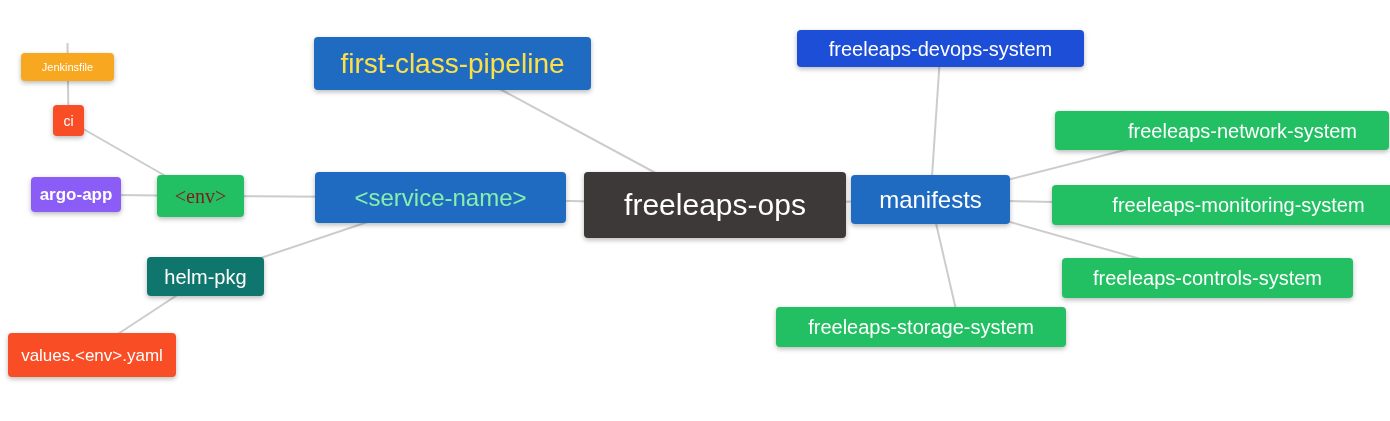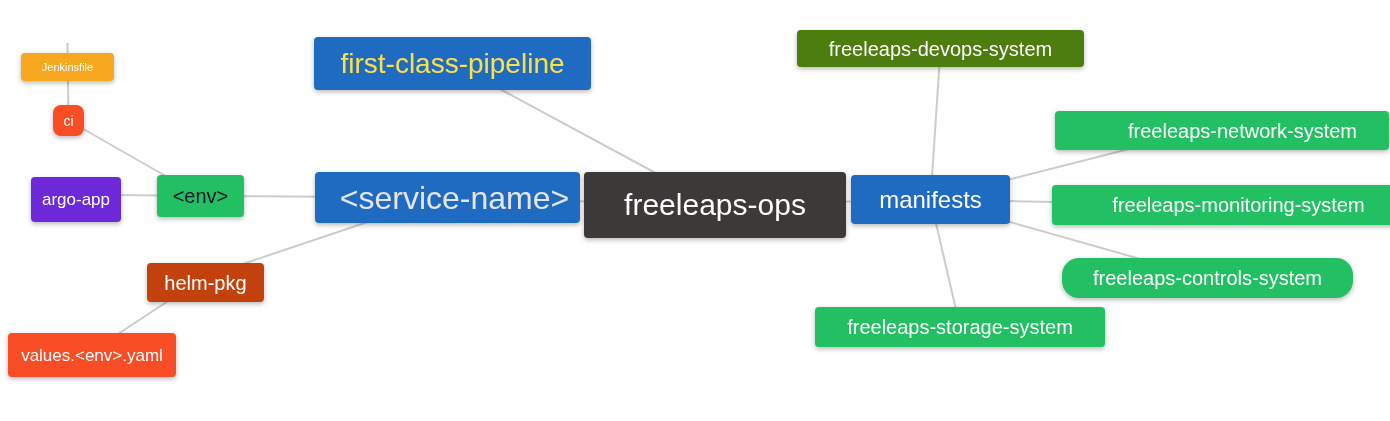--- a/index.html
+++ b/index.html
@@ -51,27 +51,27 @@
       <line x1="452.5" y1="63.5" x2="715" y2="205" stroke="#cccccc" stroke-width="2"></line>
       <line x1="715" y1="205" x2="930.5" y2="199.5" stroke="#cccccc" stroke-width="2"></line>
       <line x1="930.5" y1="199.5" x2="940.5" y2="48.5" stroke="#cccccc" stroke-width="2"></line>
       <line x1="930.5" y1="199.5" x2="1201.5" y2="130.5" stroke="#cccccc" stroke-width="2"></line>
       <line x1="930.5" y1="199.5" x2="1212" y2="205" stroke="#cccccc" stroke-width="2"></line>
       <line x1="930.5" y1="199.5" x2="1207.5" y2="278" stroke="#cccccc" stroke-width="2"></line>
       <line x1="930.5" y1="199.5" x2="960" y2="327" stroke="#cccccc" stroke-width="2"></line>
     </svg>
 
 <div class="node" style="left: 21px; top: 29px; width: 93px; height: 28px; font-size: 11px; background: rgb(247, 168, 32); color: rgb(255, 255, 255); margin-top: 24px;">Jenkinsfile</div>
-    <div class="node" style="left: 53px; top: 105px; width: 31px; height: 31px; font-size: 14px; background: rgb(249, 77, 38); color: rgb(255, 255, 255); border-radius: 8px;">ci</div>
-    <div class="node" style="left: 31px; top: 177px; width: 90px; height: 45px; font-size: 17px; background: #6d28d9; color: rgb(255, 255, 255);">argo-app</div>
-    <div class="node" style="left: 157px; top: 175px; width: 87px; height: 42px; font-size: 20px; background: rgb(34, 192, 99); color: #0f172a;">&lt;env&gt;</div>
-    <div class="node" style="left: 147px; top: 257px; width: 117px; height: 39px; font-size: 20px; background: #c2410c; color: rgb(255, 255, 255); margin-top: 6px;">helm-pkg</div>
+    <div class="node" style="left: 53px; top: 105px; width: 31px; height: 31px; font-size: 14px; background: rgb(249, 77, 38); color: rgb(255, 255, 255);">ci</div>
+    <div class="node" style="left: 31px; top: 177px; width: 90px; height: 35px; font-size: 17px; background: #8b5cf6; color: rgb(255, 255, 255); font-weight: bold;">argo-app</div>
+    <div class="node" style="left: 157px; top: 175px; width: 87px; height: 42px; font-size: 20px; background: rgb(34, 192, 99); color: #7f1d1d; font-family: Liberation Serif, serif;">&lt;env&gt;</div>
+    <div class="node" style="left: 147px; top: 257px; width: 117px; height: 39px; font-size: 20px; background: #0f766e; color: rgb(255, 255, 255);">helm-pkg</div>
     <div class="node" style="left: 8px; top: 333px; width: 168px; height: 44px; font-size: 17px; background: rgb(249, 77, 38); color: rgb(255, 255, 255);">values.&lt;env&gt;.yaml</div>
     <div class="node" style="left: 314px; top: 37px; width: 277px; height: 53px; font-size: 28px; background: rgb(31, 107, 193); color: #fde047;">first-class-pipeline</div>
-    <div class="node" style="left: 315px; top: 172px; width: 251px; height: 51px; font-size: 32px; background: rgb(31, 107, 193); color: #e5e5e5; padding-left: 14px;">&lt;service-name&gt;</div>
+    <div class="node" style="left: 315px; top: 172px; width: 251px; height: 51px; font-size: 24px; background: rgb(31, 107, 193); color: #86efac;">&lt;service-name&gt;</div>
     <div class="node" style="left: 584px; top: 172px; width: 262px; height: 66px; font-size: 30px; background: rgb(60, 57, 56); color: rgb(255, 255, 255);">freeleaps-ops</div>
     <div class="node" style="left: 851px; top: 175px; width: 159px; height: 49px; font-size: 24px; background: rgb(31, 107, 193); color: rgb(255, 255, 255);">manifests</div>
-    <div class="node" style="left: 797px; top: 30px; width: 287px; height: 37px; font-size: 20px; background: #4d7c0f; color: rgb(255, 255, 255);">freeleaps-devops-system</div>
+    <div class="node" style="left: 797px; top: 30px; width: 287px; height: 37px; font-size: 20px; background: #1d4ed8; color: rgb(255, 255, 255);">freeleaps-devops-system</div>
     <div class="node" style="left: 1055px; top: 111px; width: 293px; height: 39px; font-size: 20px; background: rgb(34, 192, 99); color: rgb(255, 255, 255); padding-left: 41px;">freeleaps-network-system</div>
     <div class="node" style="left: 1052px; top: 185px; width: 373px; height: 40px; font-size: 20px; background: rgb(34, 192, 99); color: rgb(255, 255, 255);">freeleaps-monitoring-system</div>
-    <div class="node" style="left: 1062px; top: 258px; width: 291px; height: 40px; font-size: 20px; background: rgb(34, 192, 99); color: rgb(255, 255, 255); border-radius: 17px;">freeleaps-controls-system</div>
-    <div class="node" style="left: 815px; top: 307px; width: 290px; height: 40px; font-size: 20px; background: rgb(34, 192, 99); color: rgb(255, 255, 255);">freeleaps-storage-system</div>
+    <div class="node" style="left: 1062px; top: 258px; width: 291px; height: 40px; font-size: 20px; background: rgb(34, 192, 99); color: rgb(255, 255, 255);">freeleaps-controls-system</div>
+    <div class="node" style="left: 776px; top: 307px; width: 290px; height: 40px; font-size: 20px; background: rgb(34, 192, 99); color: rgb(255, 255, 255);">freeleaps-storage-system</div>
   </div>
 
 </body></html>

